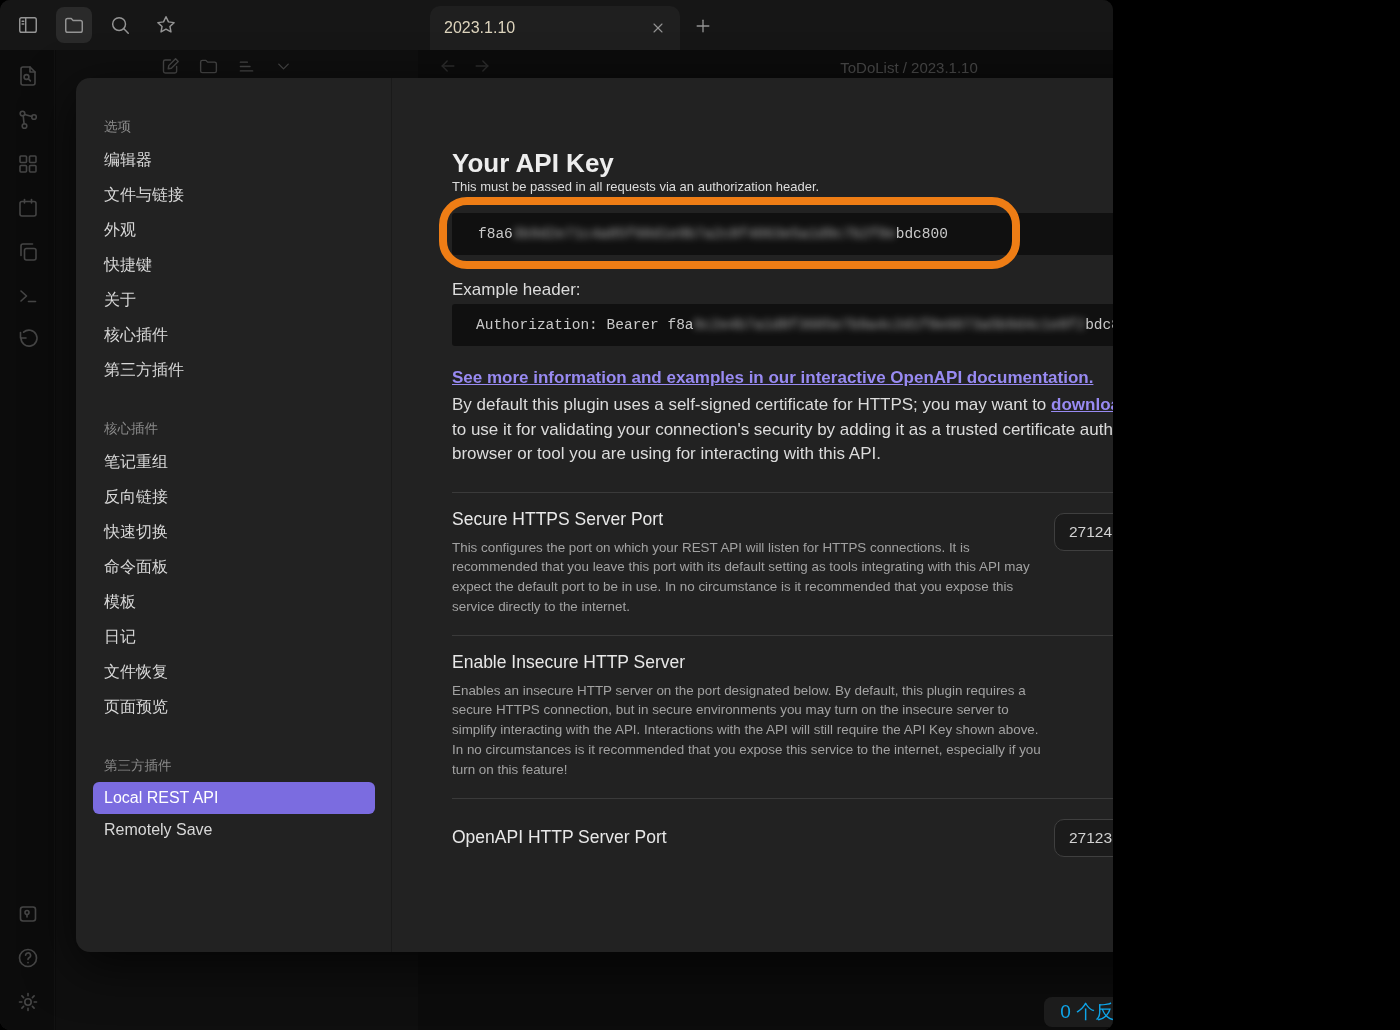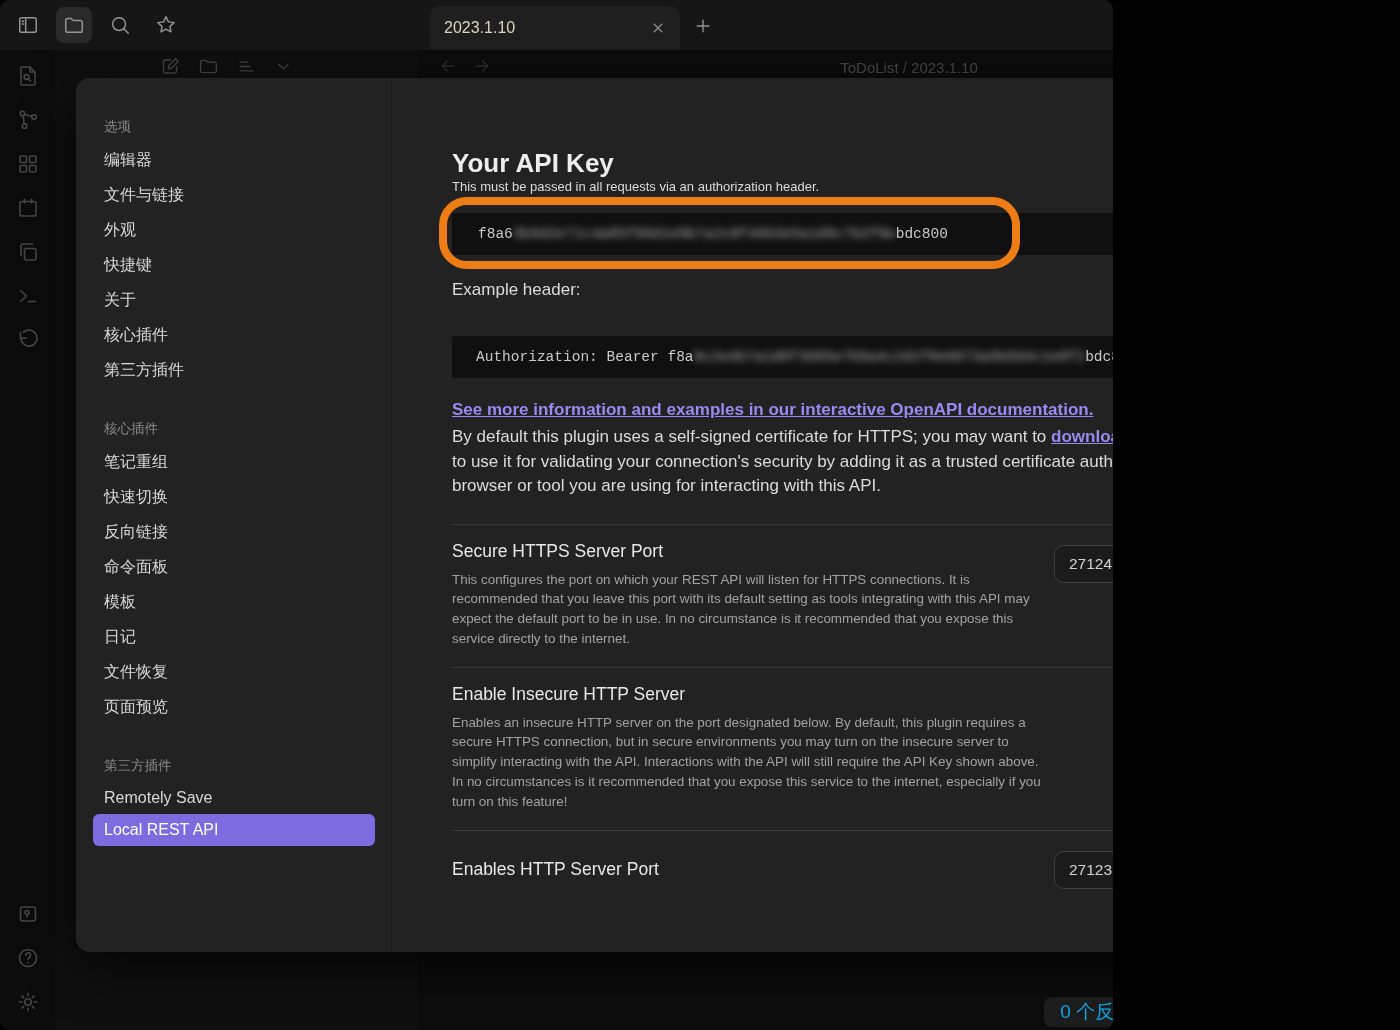--- a/index.html
+++ b/index.html
@@ -59,21 +59,21 @@
   
   .scontent { flex:1; padding:0 79px 0 60px; overflow:hidden; position:relative; }
   .m-title { margin-top:70px; font-size:26px; font-weight:700; color:#ededed; }
   .m-intro { font-size:13px; color:#dcdcdc; }
   .key-row { position:relative; margin-top:19px; }
   .key-box { width:100%; height:42px; background:#101010; border:none; border-radius:3px; color:#c9c9c9; font-family:"Liberation Mono", monospace; font-size:14.5px; display:flex; align-items:center; padding:0 26px; white-space:nowrap; overflow:hidden; }
   .blur { filter:blur(3.5px); opacity:.85; }
   .anno { position:absolute; border:8px solid #ee7d15; pointer-events:none; z-index:3; }
   .anno-key { left:-13px; top:-16px; width:581px; height:72px; border-radius:28px; }
   .ex-label { margin-top:25px; font-size:17px; color:#dcdcdc; }
-  .code-box { margin-top:36px; width:100%; height:42px; background:#101010; border-radius:3px; color:#c9c9c9; font-family:"Liberation Mono", monospace; font-size:14.5px; display:flex; align-items:center; padding:8px 24px; white-space:nowrap; overflow:hidden; }
+  .code-box { margin-top:4px; width:100%; height:42px; background:#101010; border-radius:3px; color:#c9c9c9; font-family:"Liberation Mono", monospace; font-size:14.5px; display:flex; align-items:center; padding:8px 24px; white-space:nowrap; overflow:hidden; }
   .doc-link { margin-top:22px; font-size:17px; }
   a.lnk { color:#988af2; text-decoration:underline; cursor:pointer;font-weight:bold; }
   .cert-para { margin-top:5px; font-size:17px; line-height:24.5px; color:#dcdcdc; max-width:800px; }
   .divider { border-top:1px solid #3a3a3a; margin-top:25px; }
   .set-row { display:flex; padding:16px 0 18px 0; }
   .set-info { width:600px; }
   .set-name { font-size:17.5px; color:#e8e8e8; margin-bottom:8px; }
   .set-desc { font-size:13.4px; line-height:19.8px; color:#a2a2a2; }
   .set-ctrl { margin-left:auto; margin-top:4px; }
   .port-input { width:207px; height:38px; background:#1b1b1b; border:1px solid #3f3f3f; border-radius:10px; color:#d2d2d2; font-size:15.5px; padding:0 14px; font-family:"Liberation Sans", sans-serif; outline:none; }
@@ -295,31 +295,31 @@
           <div class="snav-item">编辑器</div>
           <div class="snav-item">文件与链接</div>
           <div class="snav-item">外观</div>
           <div class="snav-item">快捷键</div>
           <div class="snav-item">关于</div>
           <div class="snav-item">核心插件</div>
           <div class="snav-item">第三方插件</div>
 
           <div class="snav-header">核心插件</div>
           <div class="snav-item">笔记重组</div>
+          <div class="snav-item">反向链接</div>
           <div class="snav-item">快速切换</div>
-          <div class="snav-item">反向链接</div>
           <div class="snav-item">命令面板</div>
           <div class="snav-item">模板</div>
           <div class="snav-item">日记</div>
           <div class="snav-item">文件恢复</div>
           <div class="snav-item">页面预览</div>
 
           <div class="snav-header">第三方插件</div>
+          <div class="snav-item selected">Local REST API</div>
           <div class="snav-item">Remotely Save</div>
-          <div class="snav-item selected">Local REST API</div>
         </div>
 
         <div class="scontent">
           <div class="m-title">Your API Key</div>
           <div class="m-intro">This must be passed in all requests via an authorization header.</div>
 
           <div class="key-row">
             <div class="key-box">
                 <span>f8a6</span>
                 <span class="blur">3b9d2e71c4a85f60d1e9b7a2c8f4063e5a1d9c7b2f8e</span>
@@ -365,21 +365,21 @@
                   </div>
                 <div class="anno anno-toggle"></div>
               </div>
             </div>
           </div>
 
           <div class="divider" style="margin-top:0;"></div>
 
           <div class="set-row row3">
             <div class="set-info">
-              <div class="set-name">Enables HTTP Server Port</div>
+              <div class="set-name">OpenAPI HTTP Server Port</div>
             </div>
             <div class="set-ctrl">
               <input class="port-input" type="text" value="27123" style="">
             </div>
           </div>
 
         </div>
       </div>
     </div>
 

